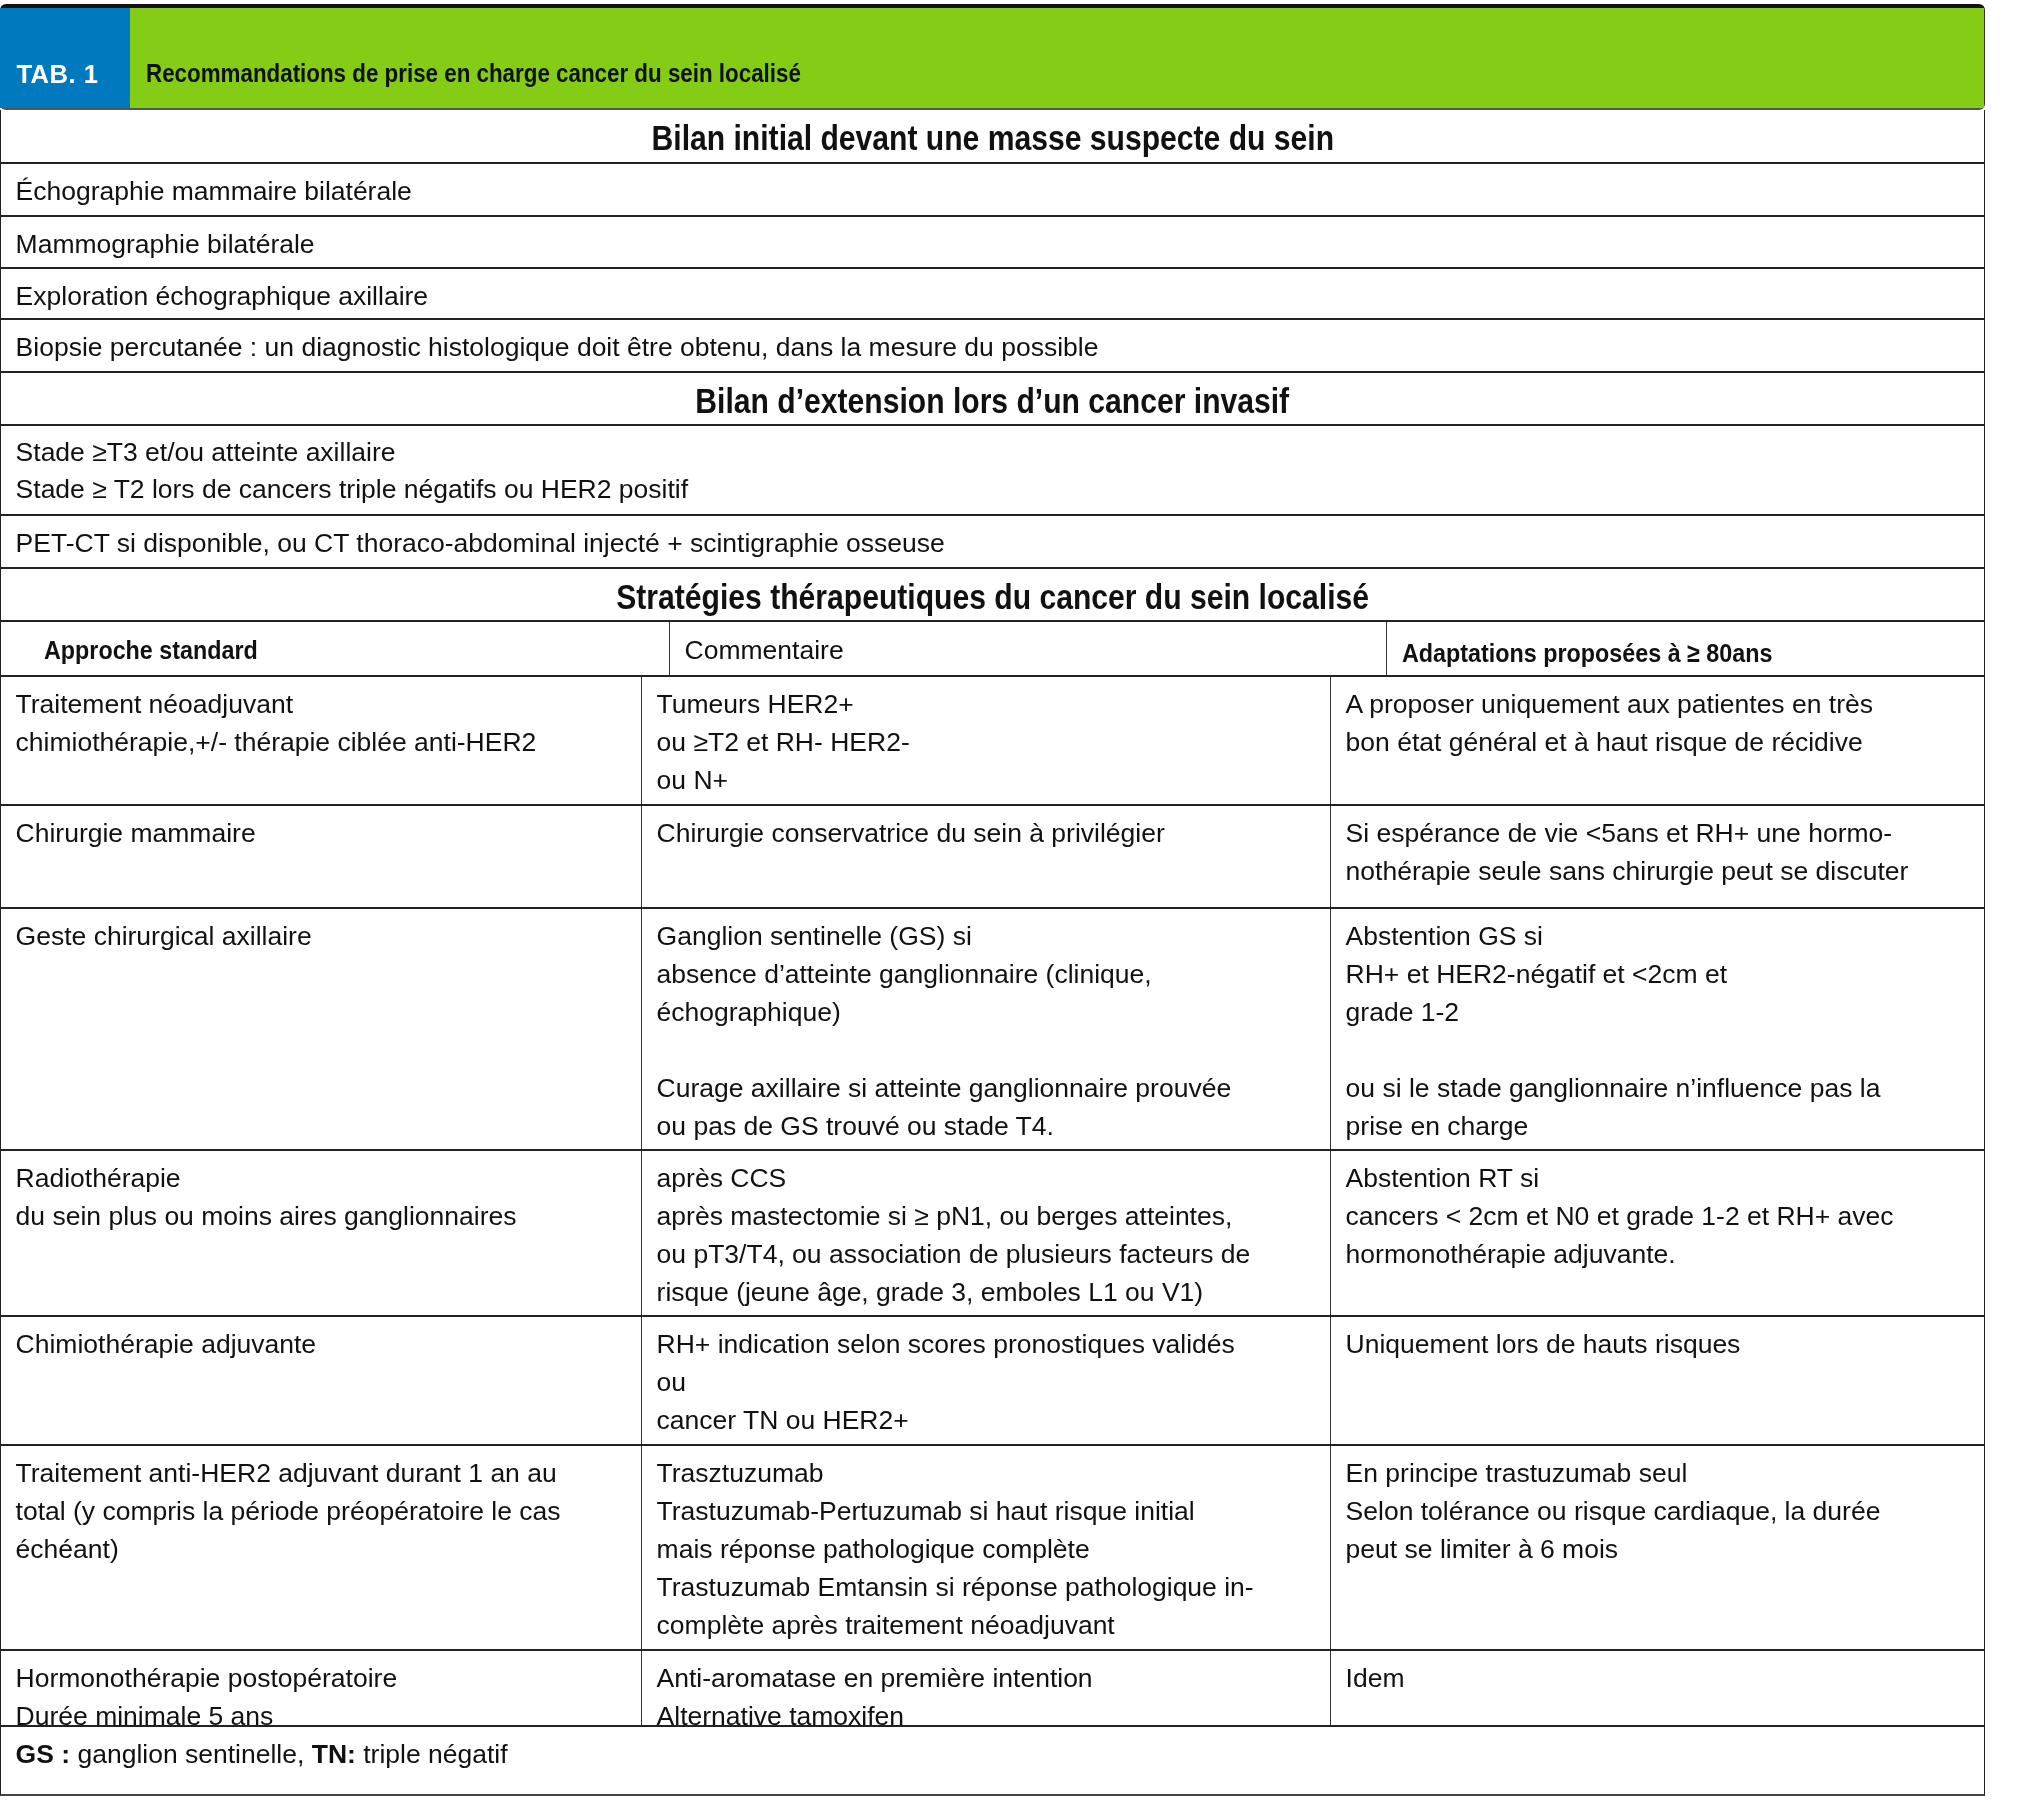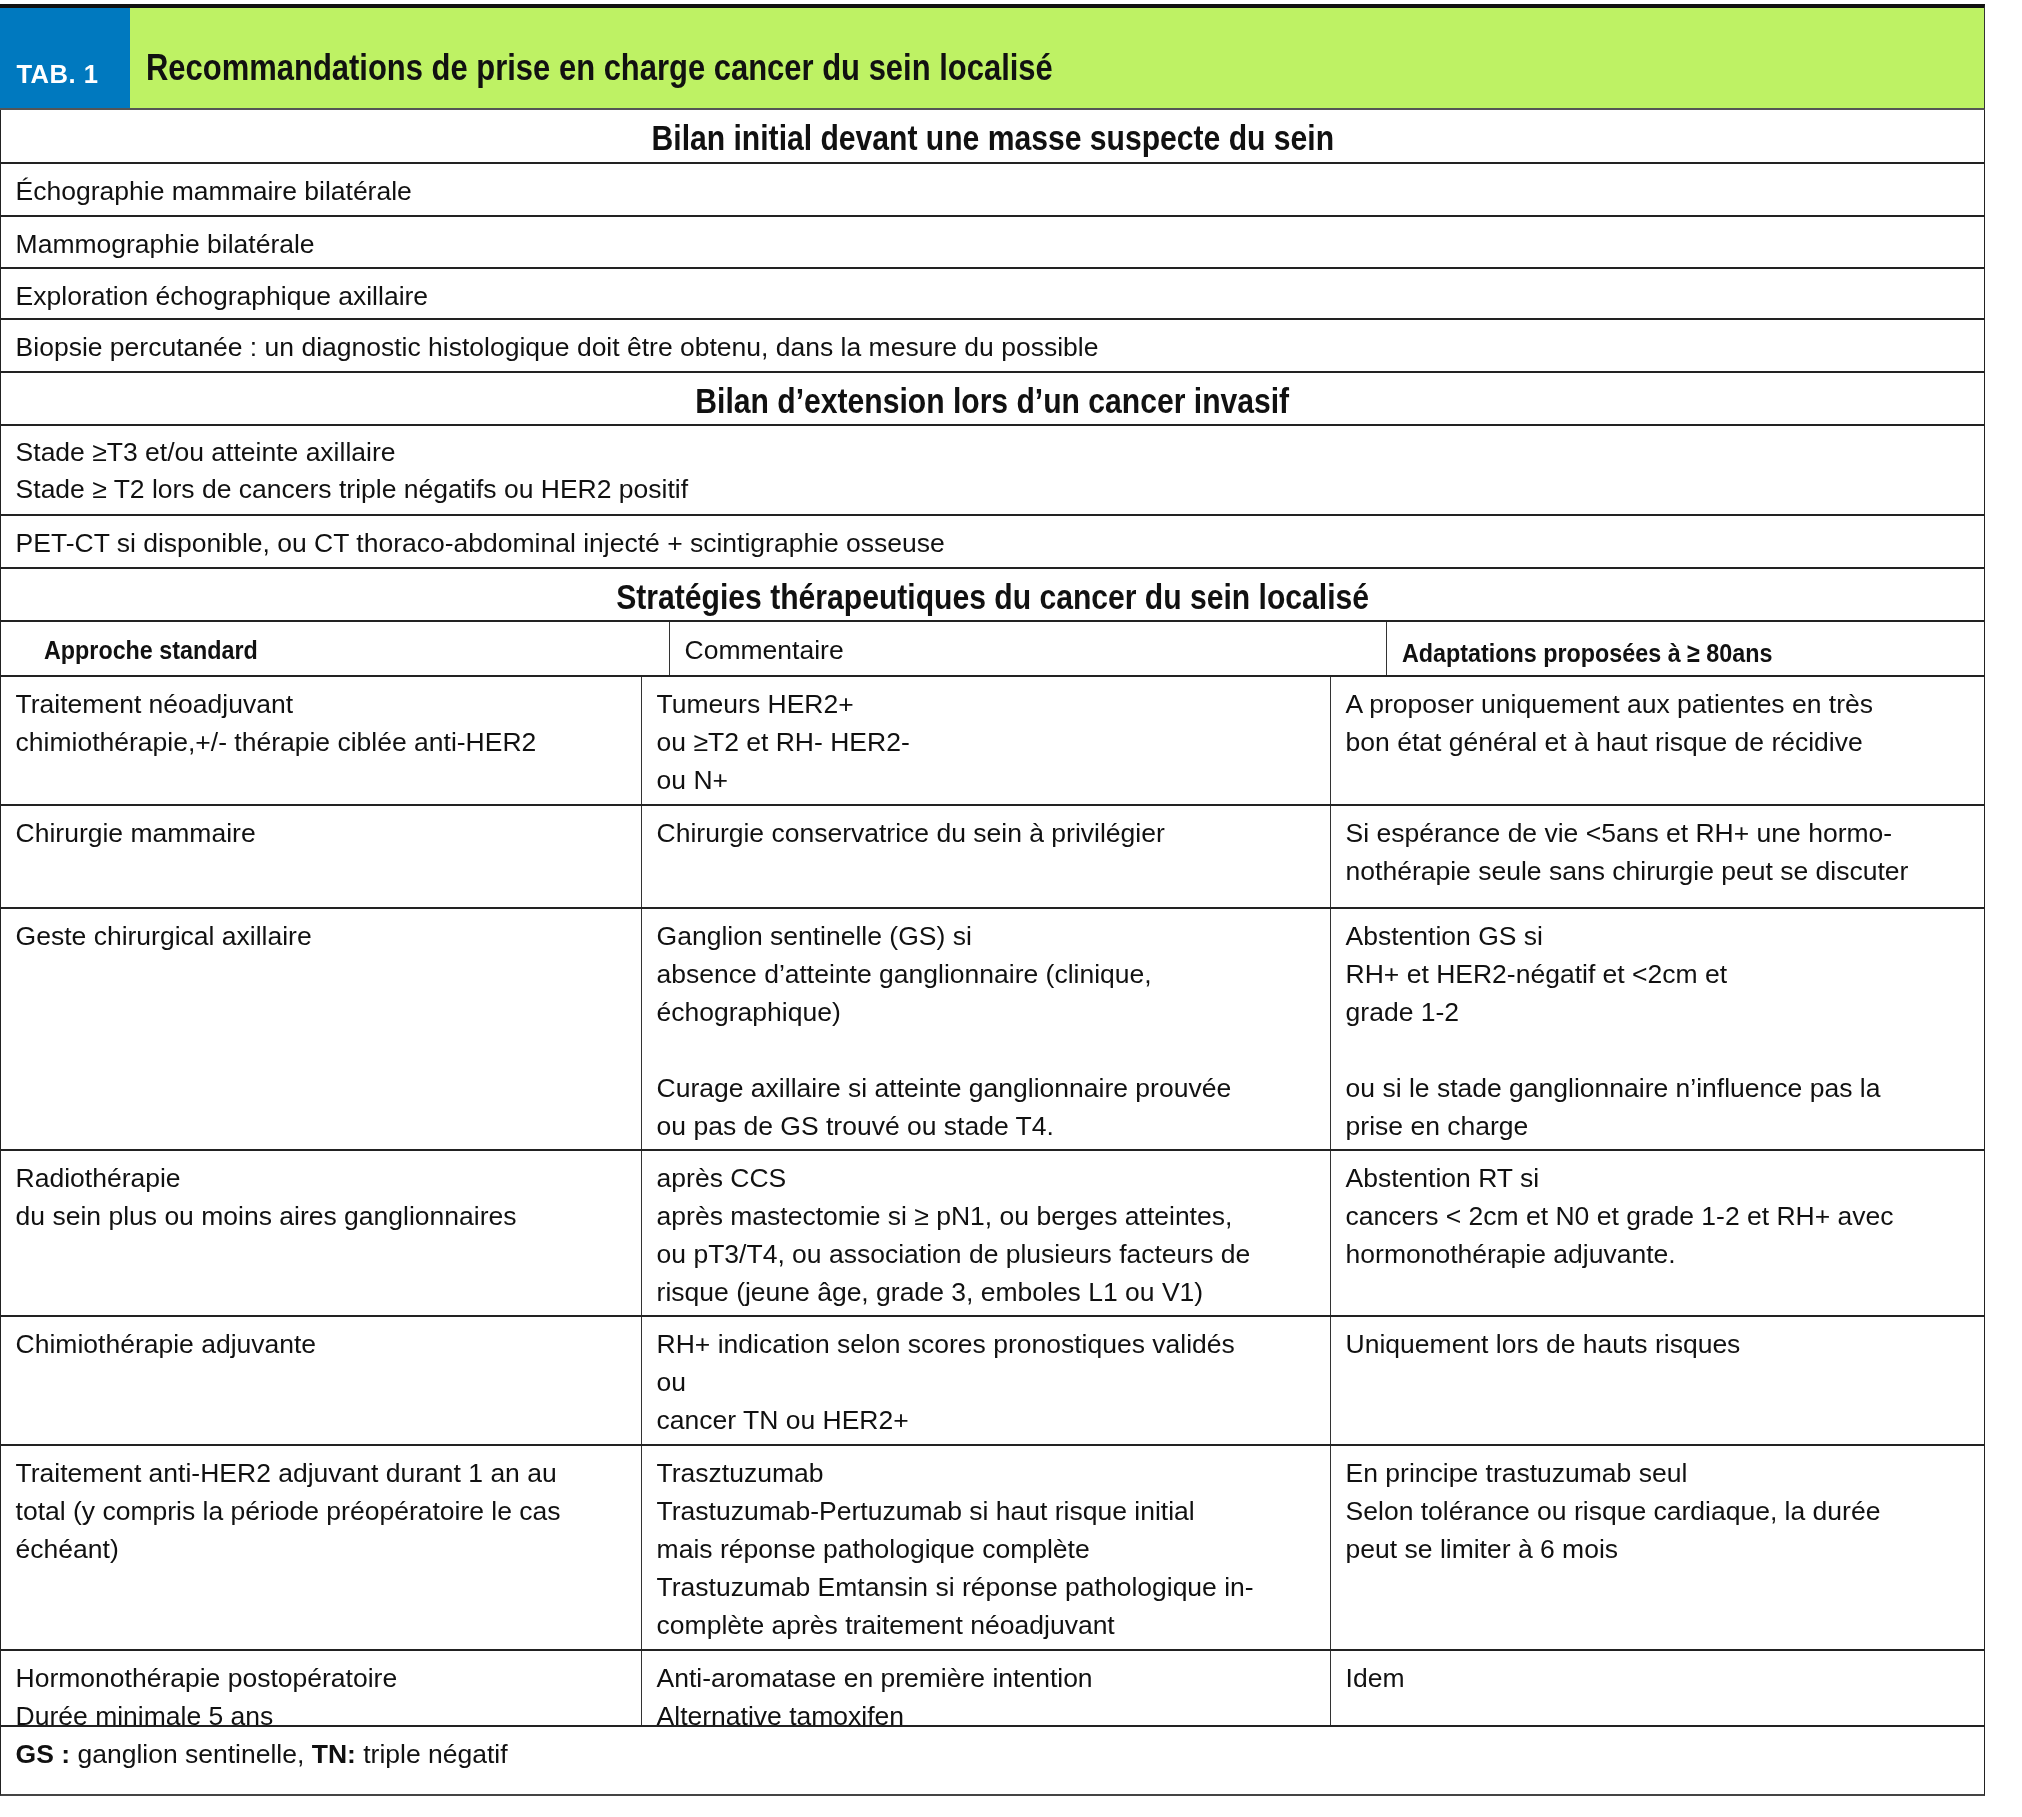--- a/index.html
+++ b/index.html
@@ -1,22 +1,22 @@
 <!DOCTYPE html>
 <html style="font-size:14.6px"><head>
 <meta charset="utf-8">
 <style>
   html, body { margin: 0; padding: 0; background: #ffffff; }
   body { width: 2022px; height: 1817px; position: relative; overflow: hidden;
          font-family: "Liberation Sans", "DejaVu Sans", sans-serif; color: #111; }
   #tbl { position: absolute; left: 0; top: 3.7px; width: 1985px; }
-  .hdr { display: flex; height: 106px; border-top: 4.6px solid #111; border-right: 1.8px solid #333; border-bottom: 2.7px solid #555; box-sizing: border-box; }
+  .hdr { display: flex; height: 106px; border-top: 4.6px solid #111; border-right: 1.8px solid #333; border-bottom: 2.7px solid #555; box-sizing: border-box; border-radius: 6px; }
   .hdr-label { width: 130px; background: #0079bf; color: #fff; font-weight: bold; font-size: 25.6px;
                display: flex; align-items: flex-end; padding: 0 0 18.3px 16.4px; box-sizing: border-box; letter-spacing: 0.5px; }
-  .hdr-title { flex: 1; background: #bef264; color: #111; font-weight: bold; font-size: 36px;
+  .hdr-title { flex: 1; background: #84cc16; color: #111; font-weight: bold; font-size: 26px;
                display: flex; align-items: flex-end; padding: 0 0 18.3px 16.4px; box-sizing: border-box; }
   .hdr-title span { display: inline-block; transform: scaleX(0.86); transform-origin: left bottom; white-space: nowrap; }
   .row { display: flex; border-left: 1.8px solid #222; border-right: 1.8px solid #222; border-bottom: 2.3px solid #222; box-sizing: border-box; }
   .row.last { border-bottom: 2.7px solid #444; }
   .cell { box-sizing: border-box; padding: 8.2px 12.8px 0 14.6px; font-size: 26.5px; line-height: 38px; white-space: pre-line; }
   .full { flex: 1; }
   .sec { flex: 1; text-align: center; font-weight: bold; font-size: 35px; padding-top: 8.2px; }
   .sec span { display: inline-block; transform: scaleX(0.86); white-space: nowrap; }
   .c1 { width: 640px; }
   .c2 { width: 689px; border-left: 1.4px solid #333; }

